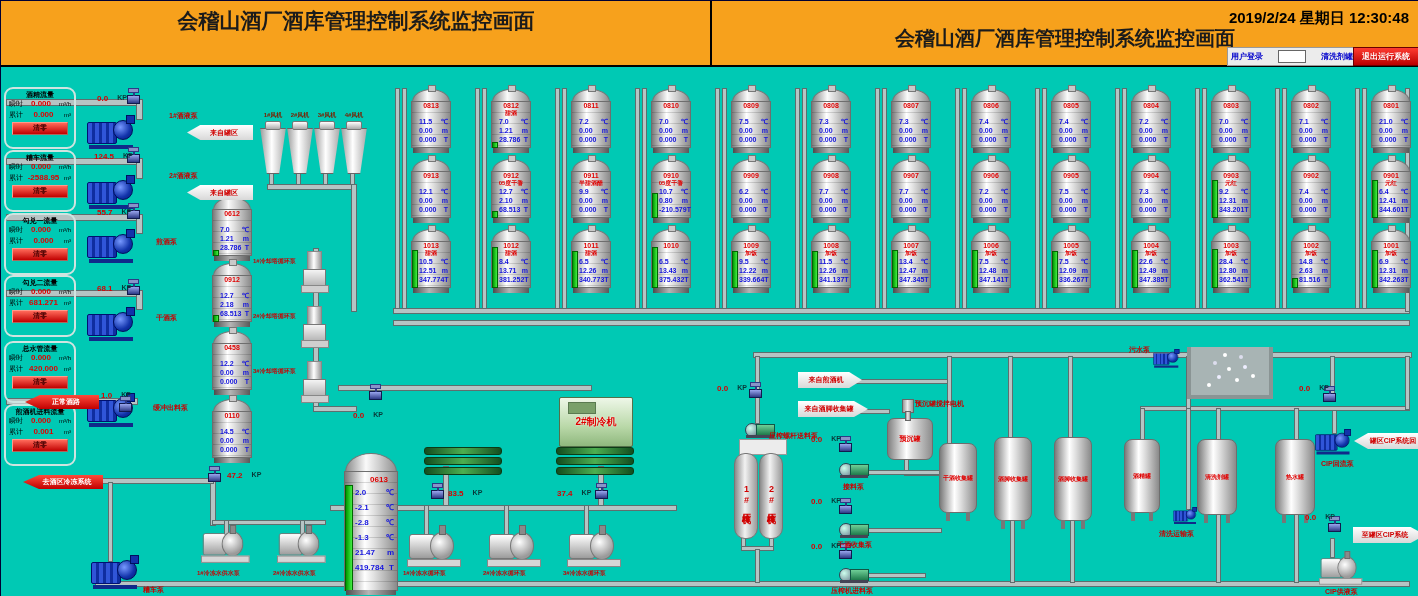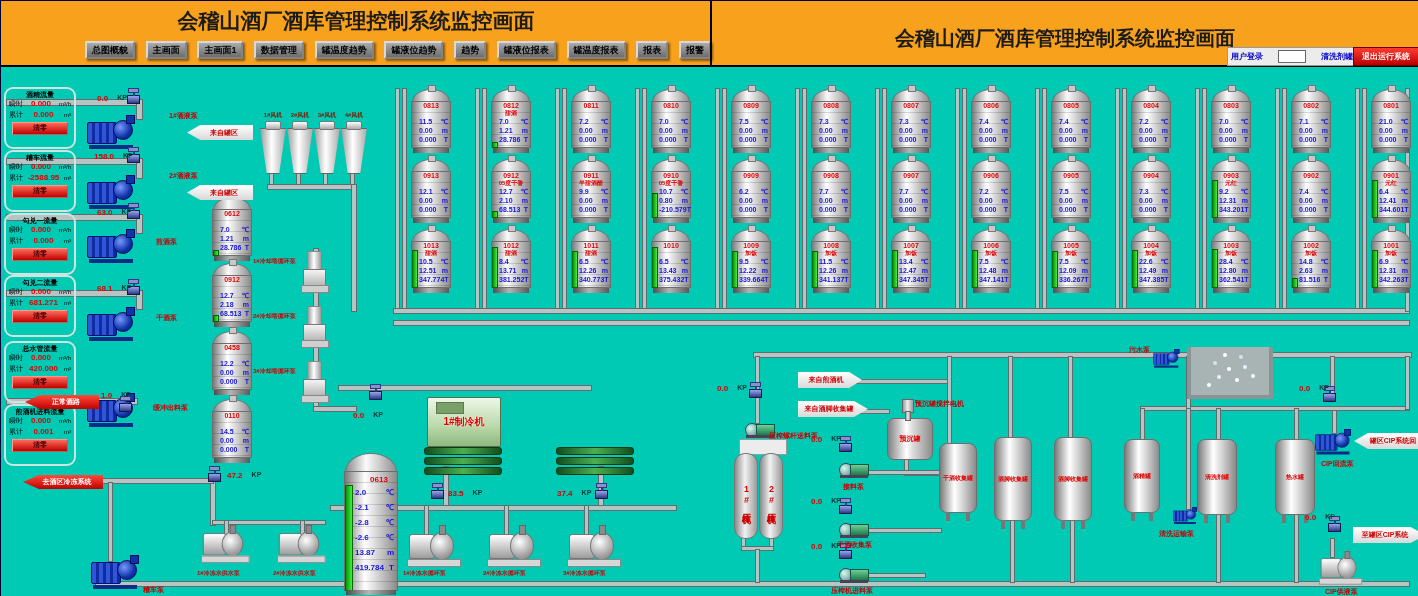--- a/index.html
+++ b/index.html
@@ -119,33 +119,21 @@
     box-shadow:10px -8px 0 #eef,20px -16px 0 #fff,6px -22px 0 #dde,28px -5px 0 #fff,36px -18px 0 #eef,44px -9px 0 #fff,16px -30px 0 #fff,32px -28px 0 #dde;}
 </style>
 </head>
 <body>
 
 <div id="screen">
 
   <div id="header">
     <div class="htitle" id="title-left">会稽山酒厂酒库管理控制系统监控画面</div>
     <div class="htitle" id="title-right">会稽山酒厂酒库管理控制系统监控画面</div>
-    <div id="navrow">
-        <button class="navbtn">总图概貌</button>
-        <button class="navbtn">主画面</button>
-        <button class="navbtn">主画面1</button>
-        <button class="navbtn">数据管理</button>
-        <button class="navbtn">罐温度趋势</button>
-        <button class="navbtn">罐液位趋势</button>
-        <button class="navbtn">趋势</button>
-        <button class="navbtn">罐液位报表</button>
-        <button class="navbtn">罐温度报表</button>
-        <button class="navbtn">报表</button>
-        <button class="navbtn">报警</button>
-      </div>
+    <div id="datetime">2019/2/24 星期日 12:30:48</div>
     <div id="ustrip">
       <span class="ulink">用户登录</span>
       <input class="uinput" value="" style="">
       <span class="ulink">清洗剂罐</span>
     </div>
     <div id="exitbtn">退出运行系统</div>
     <div id="hdr-divider"></div>
   </div>
 
   <div id="sidebar">
@@ -1281,35 +1269,35 @@
   <div class="bpump" style="left:86px;top:114px">
       <div class="bp-m"></div>
       <div class="bp-h"></div>
       <div class="bp-f"></div>
       <div class="bp-b"></div>
     </div>
   <div class="rlabel" style="left:168px;top:110px">1#酒液泵</div>
   <div class="aw pt-left" style="left:186px;top:124px;width:58px;height:15px">来自罐区</div>
 
   <div class="kp" style="left:93px;top:151px">
-      <span class="kpv">158.0</span>
+      <span class="kpv">124.5</span>
       <span class="kpu">KP</span>
     </div>
   <div class="valve" style="left:126px;top:153px"></div>
   <div class="bpump" style="left:86px;top:174px">
       <div class="bp-m"></div>
       <div class="bp-h"></div>
       <div class="bp-f"></div>
       <div class="bp-b"></div>
     </div>
   <div class="rlabel" style="left:168px;top:170px">2#酒液泵</div>
   <div class="aw pt-left" style="left:186px;top:184px;width:58px;height:15px">来自罐区</div>
 
   <div class="kp" style="left:96px;top:207px">
-      <span class="kpv">63.0</span>
+      <span class="kpv">55.7</span>
       <span class="kpu">KP</span>
     </div>
   <div class="valve" style="left:126px;top:209px"></div>
   <div class="bpump" style="left:86px;top:228px">
       <div class="bp-m"></div>
       <div class="bp-h"></div>
       <div class="bp-f"></div>
       <div class="bp-b"></div>
     </div>
   <div class="rlabel" style="left:155px;top:236px">煎酒泵</div>
@@ -1354,49 +1342,49 @@
           </div>
           <div class="itrow">
             <span>-2.1</span>
             <span>℃</span>
           </div>
           <div class="itrow">
             <span>-2.8</span>
             <span>℃</span>
           </div>
           <div class="itrow">
-            <span>-2.6</span>
+            <span>-1.3</span>
             <span>℃</span>
           </div>
           <div class="itrow">
-            <span>13.87</span>
+            <span>21.47</span>
             <span>m</span>
           </div>
           <div class="itrow">
             <span>419.784</span>
             <span>T</span>
           </div>
         </div>
     </div>
     <div class="gbar"></div>
     <div class="tskirt"></div>
   </div>
   <div class="kp" style="left:352px;top:410px">
       <span class="kpv">0.0</span>
       <span class="kpu">KP</span>
     </div>
   <div class="valve" style="left:368px;top:390px"></div>
 
-  <div class="chiller" style="left:426px;top:396px">
-      <span class="ch-label">1#制冷机</span>
-    </div>
   <div class="cond" style="left:423px;top:446px">
       <div class="cbar"></div>
       <div class="cbar"></div>
       <div class="cbar"></div>
+    </div>
+  <div class="chiller" style="left:558px;top:396px">
+      <span class="ch-label">2#制冷机</span>
     </div>
   <div class="cond" style="left:555px;top:446px">
       <div class="cbar"></div>
       <div class="cbar"></div>
       <div class="cbar"></div>
     </div>
   <div class="kp" style="left:447px;top:488px">
       <span class="kpv">83.5</span>
       <span class="kpu">KP</span>
     </div>

